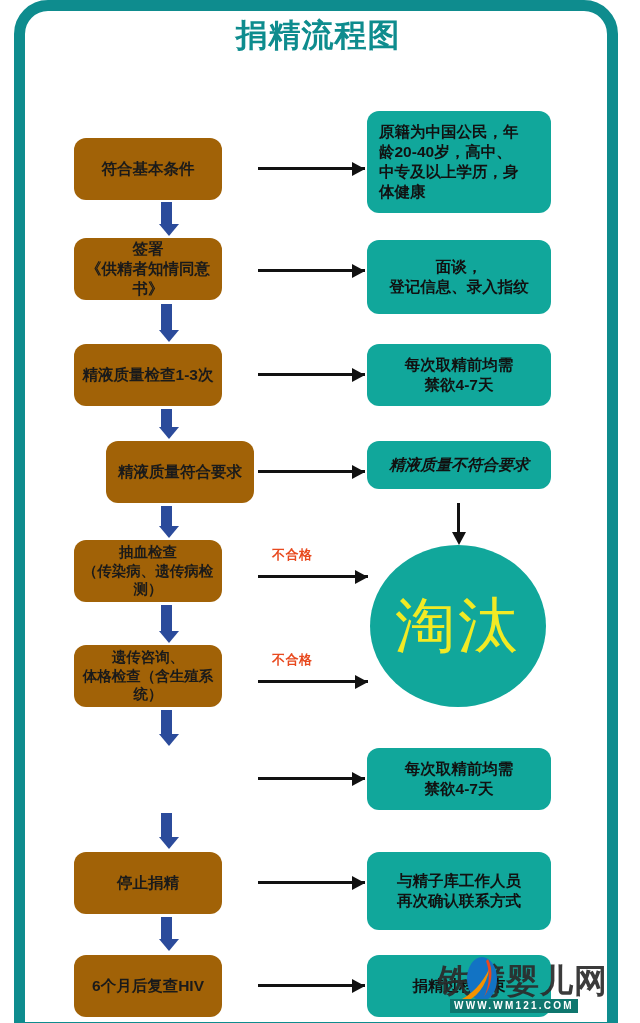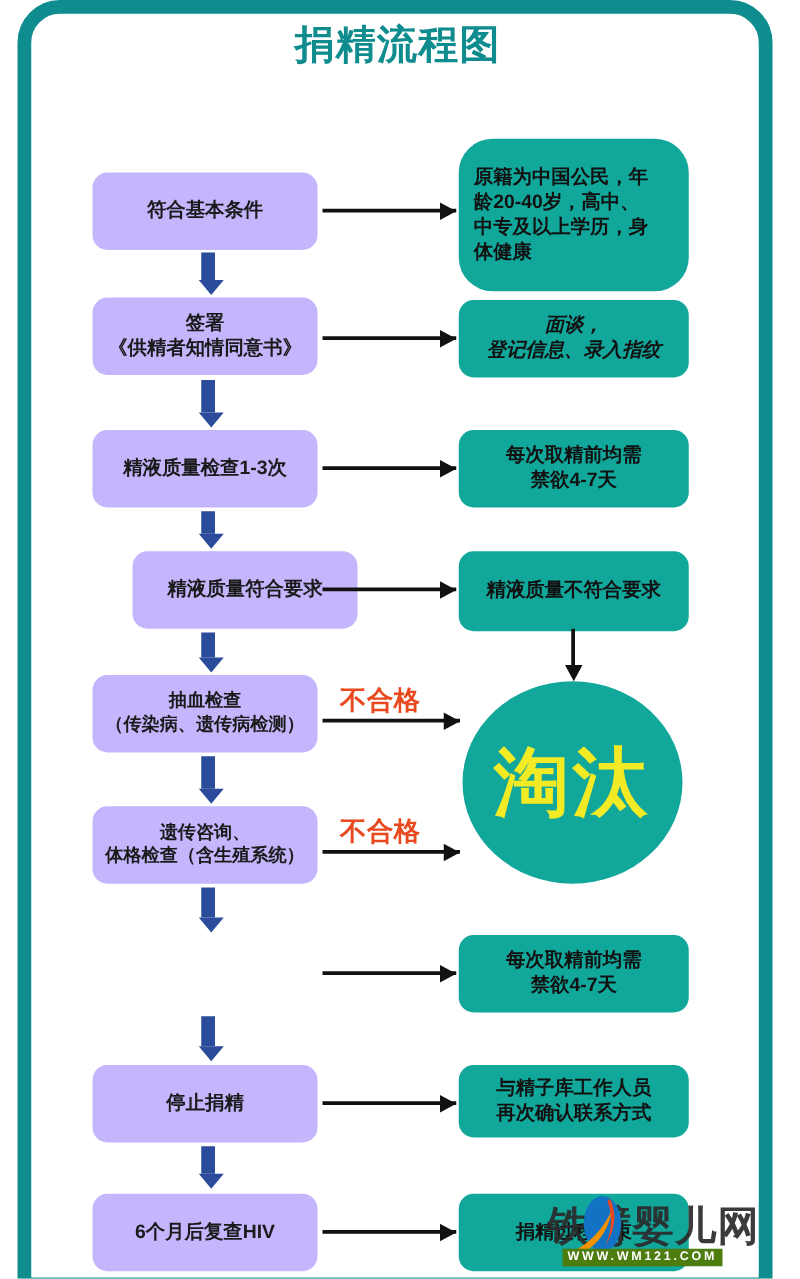--- a/index.html
+++ b/index.html
@@ -82,25 +82,25 @@
     display: flex;
     align-items: center;
     justify-content: center;
     text-align: center;
     border-radius: 12px;
     font-weight: bold;
     line-height: 1.3;
     white-space: pre-line;
   }
   .node.left {
-    background: #c4b5fd;
+    background: #a16207;
     color: #1a1a1a;
     font-size: 15.5px;
     left: 74px;
-    width: 180px;
+    width: 148px;
   }
   .node.right {
     background: #11A79B;
     color: #111111;
     font-size: 15.5px;
     left: 367px;
     width: 184px;
   }
 
   
@@ -165,21 +165,21 @@
     width: 0;
     height: 0;
     border-left: 7px solid transparent;
     border-right: 7px solid transparent;
     border-top: 13px solid #111111;
   }
 
   
   .reject-label {
     position: absolute;
-    font-size: 21px;
+    font-size: 13px;
     font-weight: bold;
     color: #E8491E;
     letter-spacing: 0.5px;
     white-space: nowrap;
   }
 
   
   .elim-circle {
     position: absolute;
     left: 370px;
@@ -187,21 +187,21 @@
     width: 176px;
     height: 162px;
     border-radius: 50%;
     background: #11A79B;
     display: flex;
     align-items: center;
     justify-content: center;
   }
   .elim-circle .elim-text {
     font-size: 60px;
-    font-weight: bold;
+    font-weight: normal;
     color: #F2EA24;
     letter-spacing: 3px;
     line-height: 1;
   }
 
   
   .watermark {
     position: absolute;
     left: 412px;
     top: 955px;
@@ -224,21 +224,21 @@
     position: absolute;
     left: 44px;
     top: 0px;
     width: 52px;
     height: 52px;
   }
   .wm-url {
     position: absolute;
     left: 38px;
     top: 44px;
-    background: #4d7c0f;
+    background: #0f766e;
     color: #ffffff;
     font-size: 10px;
     font-weight: bold;
     letter-spacing: 2.2px;
     padding: 1px 4px 2px 4px;
     white-space: nowrap;
   }
 </style>
 </head>
 <body>
@@ -264,37 +264,37 @@
 （传染病、遗传病检测）</div>
 
   <div class="node left" style="top:645px;height:62px;font-size:14.5px;">遗传咨询、
 体格检查（含生殖系统）</div>
 
 
   <div class="node left" style="top:852px;height:62px;">停止捐精</div>
 
   <div class="node left" style="top:955px;height:62px;">6个月后复查HIV</div>
 
-  <div class="node right" style="top:111px;height:122px;justify-content:flex-start;text-align:left;padding:15px 12px;border-radius:27px;">原籍为中国公民，年
+  <div class="node right" style="top:111px;height:102px;justify-content:flex-start;text-align:left;padding:15px 12px;">原籍为中国公民，年
 龄20-40岁，高中、
 中专及以上学历，身
 体健康</div>
 
-  <div class="node right" style="top:240px;height:62px;font-style:italic;">面谈，
+  <div class="node right" style="top:240px;height:74px;">面谈，
 登记信息、录入指纹</div>
 
   <div class="node right" style="top:344px;height:62px;">每次取精前均需
 禁欲4-7天</div>
 
-  <div class="node right" style="top:441px;height:64px;">精液质量不符合要求</div>
+  <div class="node right" style="top:441px;height:48px;font-style:italic;">精液质量不符合要求</div>
 
   <div class="node right" style="top:748px;height:62px;">每次取精前均需
 禁欲4-7天</div>
 
-  <div class="node right" style="top:852px;height:58px;">与精子库工作人员
+  <div class="node right" style="top:852px;height:78px;">与精子库工作人员
 再次确认联系方式</div>
 
   <div class="node right" style="top:955px;height:62px;">捐精过程结束</div>
 
   <div class="blue-arrow" style="top:202px;">
     <div class="shaft" style="height:22px;"></div>
       <div class="head"></div>
   </div>
   <div class="blue-arrow" style="top:304px;">
     <div class="shaft" style="height:26px;"></div>

